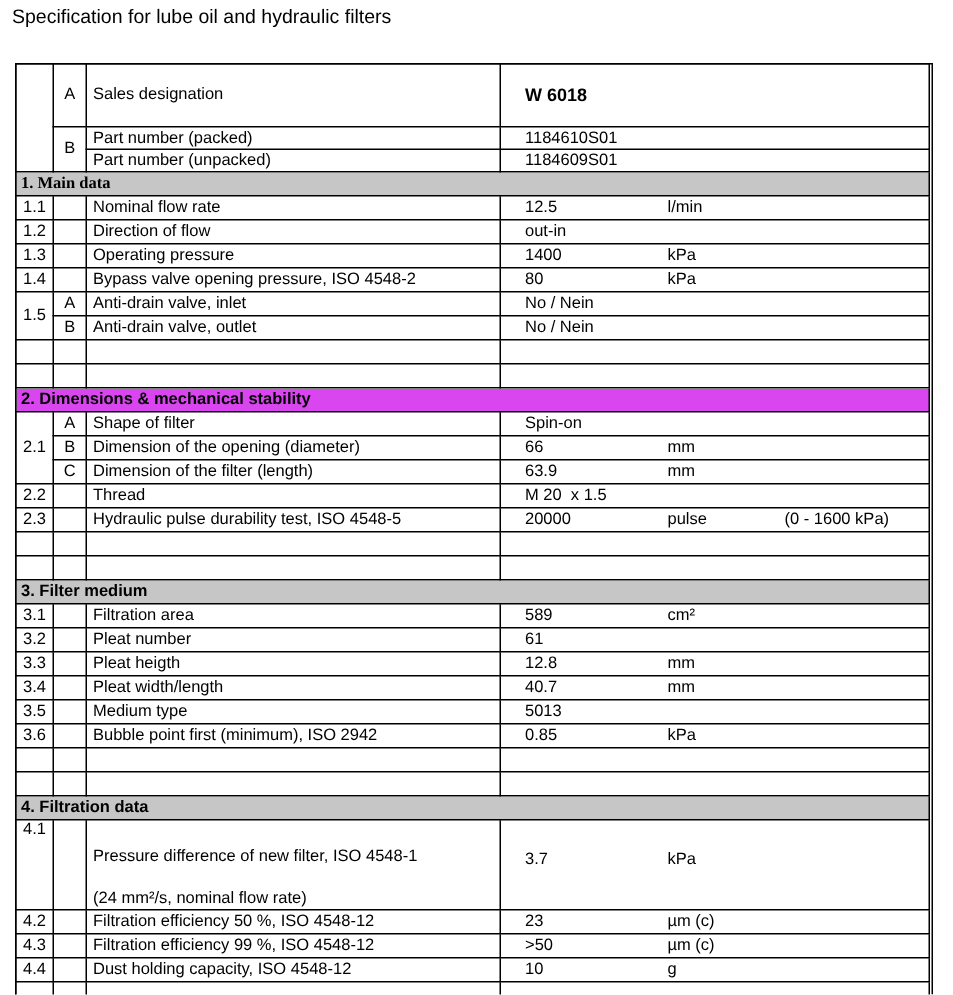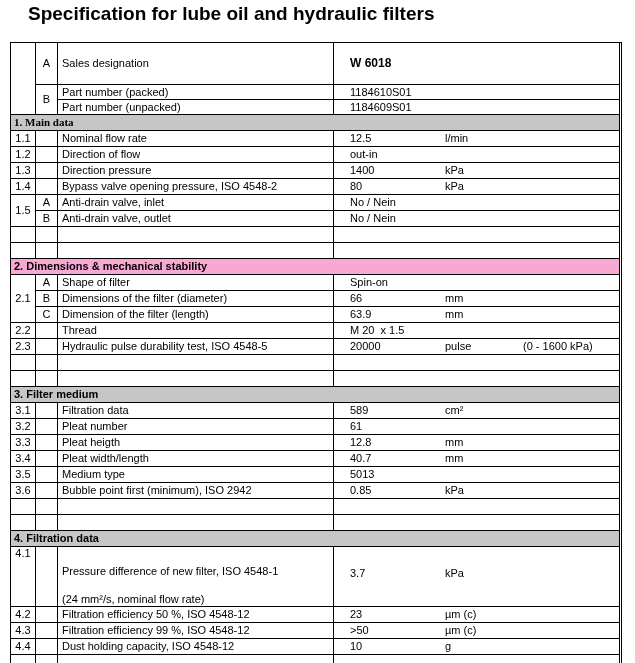--- a/index.html
+++ b/index.html
@@ -2,21 +2,21 @@
 <html><head>
 <meta charset="utf-8">
 <style>
   html,body{margin:0;padding:0;}
   body{
     width:635px;height:663px;background:#ffffff;color:#000;
     font-family:"Liberation Sans",sans-serif;position:relative;overflow:hidden;
   }
   .page-title{
     position:absolute;left:8px;top:3px;
-    font-size:19px;font-weight:bold;letter-spacing:0px;white-space:pre;margin-left:20px;
+    font-size:13px;font-weight:normal;letter-spacing:0px;white-space:pre;
   }
   .frame{
     position:absolute;left:10px;top:42px;width:612px;height:621px;
     border:1px solid #000;border-bottom:none;box-sizing:border-box;background:#fff;
   }
   table.spec{
     border-collapse:collapse;table-layout:fixed;
     position:absolute;left:-1px;top:-1px;width:609px;
   }
   td{
@@ -86,21 +86,21 @@
         </tr>
         <tr class="r-row">
           <td class="c1">1.2</td>
           <td class="c2"></td>
           <td class="c3">Direction of flow</td>
           <td class="c4"><span class="val">out-in</span><span class="unit"></span><span class="note"></span></td>
         </tr>
         <tr class="r-row">
           <td class="c1">1.3</td>
           <td class="c2"></td>
-          <td class="c3">Direction pressure</td>
+          <td class="c3">Operating pressure</td>
           <td class="c4"><span class="val">1400</span><span class="unit">kPa</span><span class="note"></span></td>
         </tr>
         <tr class="r-row">
           <td class="c1">1.4</td>
           <td class="c2"></td>
           <td class="c3">Bypass valve opening pressure, ISO 4548-2</td>
           <td class="c4"><span class="val">80</span><span class="unit">kPa</span><span class="note"></span></td>
         </tr>
         <tr class="r-row">
           <td class="c1" rowspan="2">1.5</td>
@@ -119,31 +119,31 @@
           <td class="c3"></td>
           <td class="c4"><span class="val"></span><span class="unit"></span><span class="note"></span></td>
         </tr>
         <tr class="r-row">
           <td class="c1"></td>
           <td class="c2"></td>
           <td class="c3"></td>
           <td class="c4"><span class="val"></span><span class="unit"></span><span class="note"></span></td>
         </tr>
         <tr class="r-sec">
-          <td class="sec" colspan="4" style="background: #f9a8d4;">2. Dimensions &amp; mechanical stability</td>
+          <td class="sec" colspan="4" style="background: #d946ef;">2. Dimensions &amp; mechanical stability</td>
         </tr>
         <tr class="r-row">
           <td class="c1" rowspan="3">2.1</td>
           <td class="c2">A</td>
           <td class="c3">Shape of filter</td>
           <td class="c4"><span class="val">Spin-on</span><span class="unit"></span><span class="note"></span></td>
         </tr>
         <tr class="r-row">
           <td class="c2">B</td>
-          <td class="c3">Dimensions of the filter (diameter)</td>
+          <td class="c3">Dimension of the opening (diameter)</td>
           <td class="c4"><span class="val">66</span><span class="unit">mm</span><span class="note"></span></td>
         </tr>
         <tr class="r-row">
           <td class="c2">C</td>
           <td class="c3">Dimension of the filter (length)</td>
           <td class="c4"><span class="val">63.9</span><span class="unit">mm</span><span class="note"></span></td>
         </tr>
         <tr class="r-row">
           <td class="c1">2.2</td>
           <td class="c2"></td>
@@ -167,21 +167,21 @@
           <td class="c2"></td>
           <td class="c3"></td>
           <td class="c4"><span class="val"></span><span class="unit"></span><span class="note"></span></td>
         </tr>
         <tr class="r-sec">
           <td class="sec" colspan="4" style="background: rgb(198, 198, 198); margin-left: 44px;">3. Filter medium</td>
         </tr>
         <tr class="r-row">
           <td class="c1">3.1</td>
           <td class="c2"></td>
-          <td class="c3">Filtration data</td>
+          <td class="c3">Filtration area</td>
           <td class="c4"><span class="val">589</span><span class="unit">cm²</span><span class="note"></span></td>
         </tr>
         <tr class="r-row">
           <td class="c1">3.2</td>
           <td class="c2"></td>
           <td class="c3">Pleat number</td>
           <td class="c4"><span class="val">61</span><span class="unit"></span><span class="note"></span></td>
         </tr>
         <tr class="r-row">
           <td class="c1">3.3</td>

